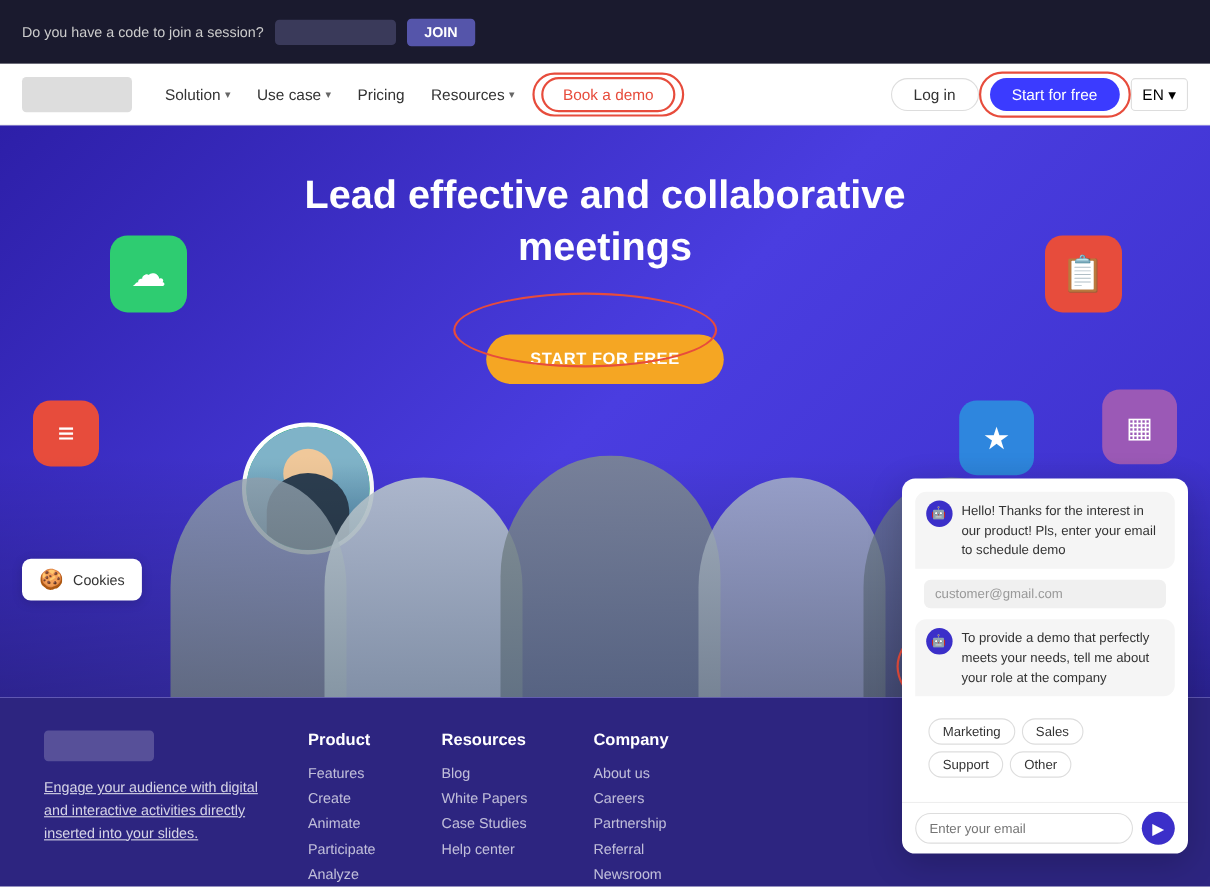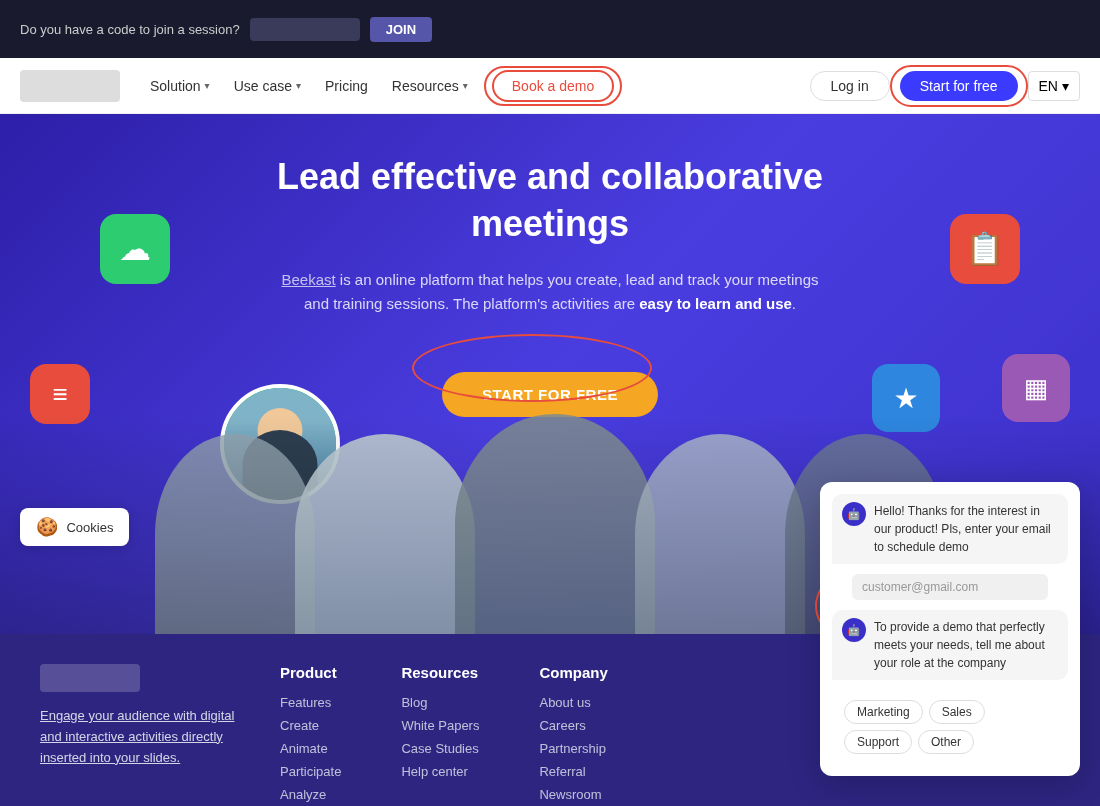--- a/index.html
+++ b/index.html
@@ -323,21 +323,21 @@
       justify-content: center;
       color: #fff;
       font-size: 11px;
     }
     .chat-input-row {
       background: #f0f0f0;
       border-radius: 6px;
       padding: 6px 10px;
       font-size: 12px;
       color: #999;
-      margin: 0 20px;
+      margin: 0 8px;
     }
     .chat-response-buttons {
       display: flex;
       flex-wrap: wrap;
       gap: 6px;
       padding: 10px 12px;
     }
     .chat-resp-btn {
       border: 1px solid #ddd;
       background: #fff;
@@ -440,23 +440,20 @@
     <button class="start-free-btn start-oval">Start for free</button>
     <button class="lang-btn">
       <span>EN</span>
       <span>▾</span>
     </button>
   </div>
 </div>
 
 <div class="hero">
   <h1>Lead effective and collaborative meetings</h1>
-  <p class="hero-desc">
-    <span style="text-decoration: underline; color: rgba(255,255,255,0.7);">Beekast</span><span> is an online platform that helps you create, lead and track your meetings and training sessions.</span><span> The platform's activities are </span><strong>easy to learn and use</strong>.
-  </p>
 
   <div class="cta-wrapper">
     <div class="cta-oval"></div>
     <button class="start-free-hero">START FOR FREE</button>
   </div>
 
   <div class="float-icon icon-cloud" style="font-size:32px; color:#fff;">☁</div>
   <div class="float-icon icon-board" style="font-size:32px; color:#fff;">📋</div>
   <div class="float-icon icon-list" style="font-size:26px; color:#fff;">≡</div>
   <div class="float-icon icon-star" style="font-size:28px; color:#fff;">★</div>
@@ -532,13 +529,17 @@
       <div class="bot-icon">🤖</div>
       <span>To provide a demo that perfectly meets your needs, tell me about your role at the company</span>
     </div>
     <div class="chat-response-buttons">
       <button class="chat-resp-btn">Marketing</button>
       <button class="chat-resp-btn">Sales</button>
       <button class="chat-resp-btn">Support</button>
       <button class="chat-resp-btn">Other</button>
     </div>
   </div>
+  <div class="chat-footer">
+    <input class="chat-email-input" type="text" placeholder="Enter your email" style="">
+    <button class="chat-send-btn">▶</button>
+  </div>
 </div>
 
 </body></html>

